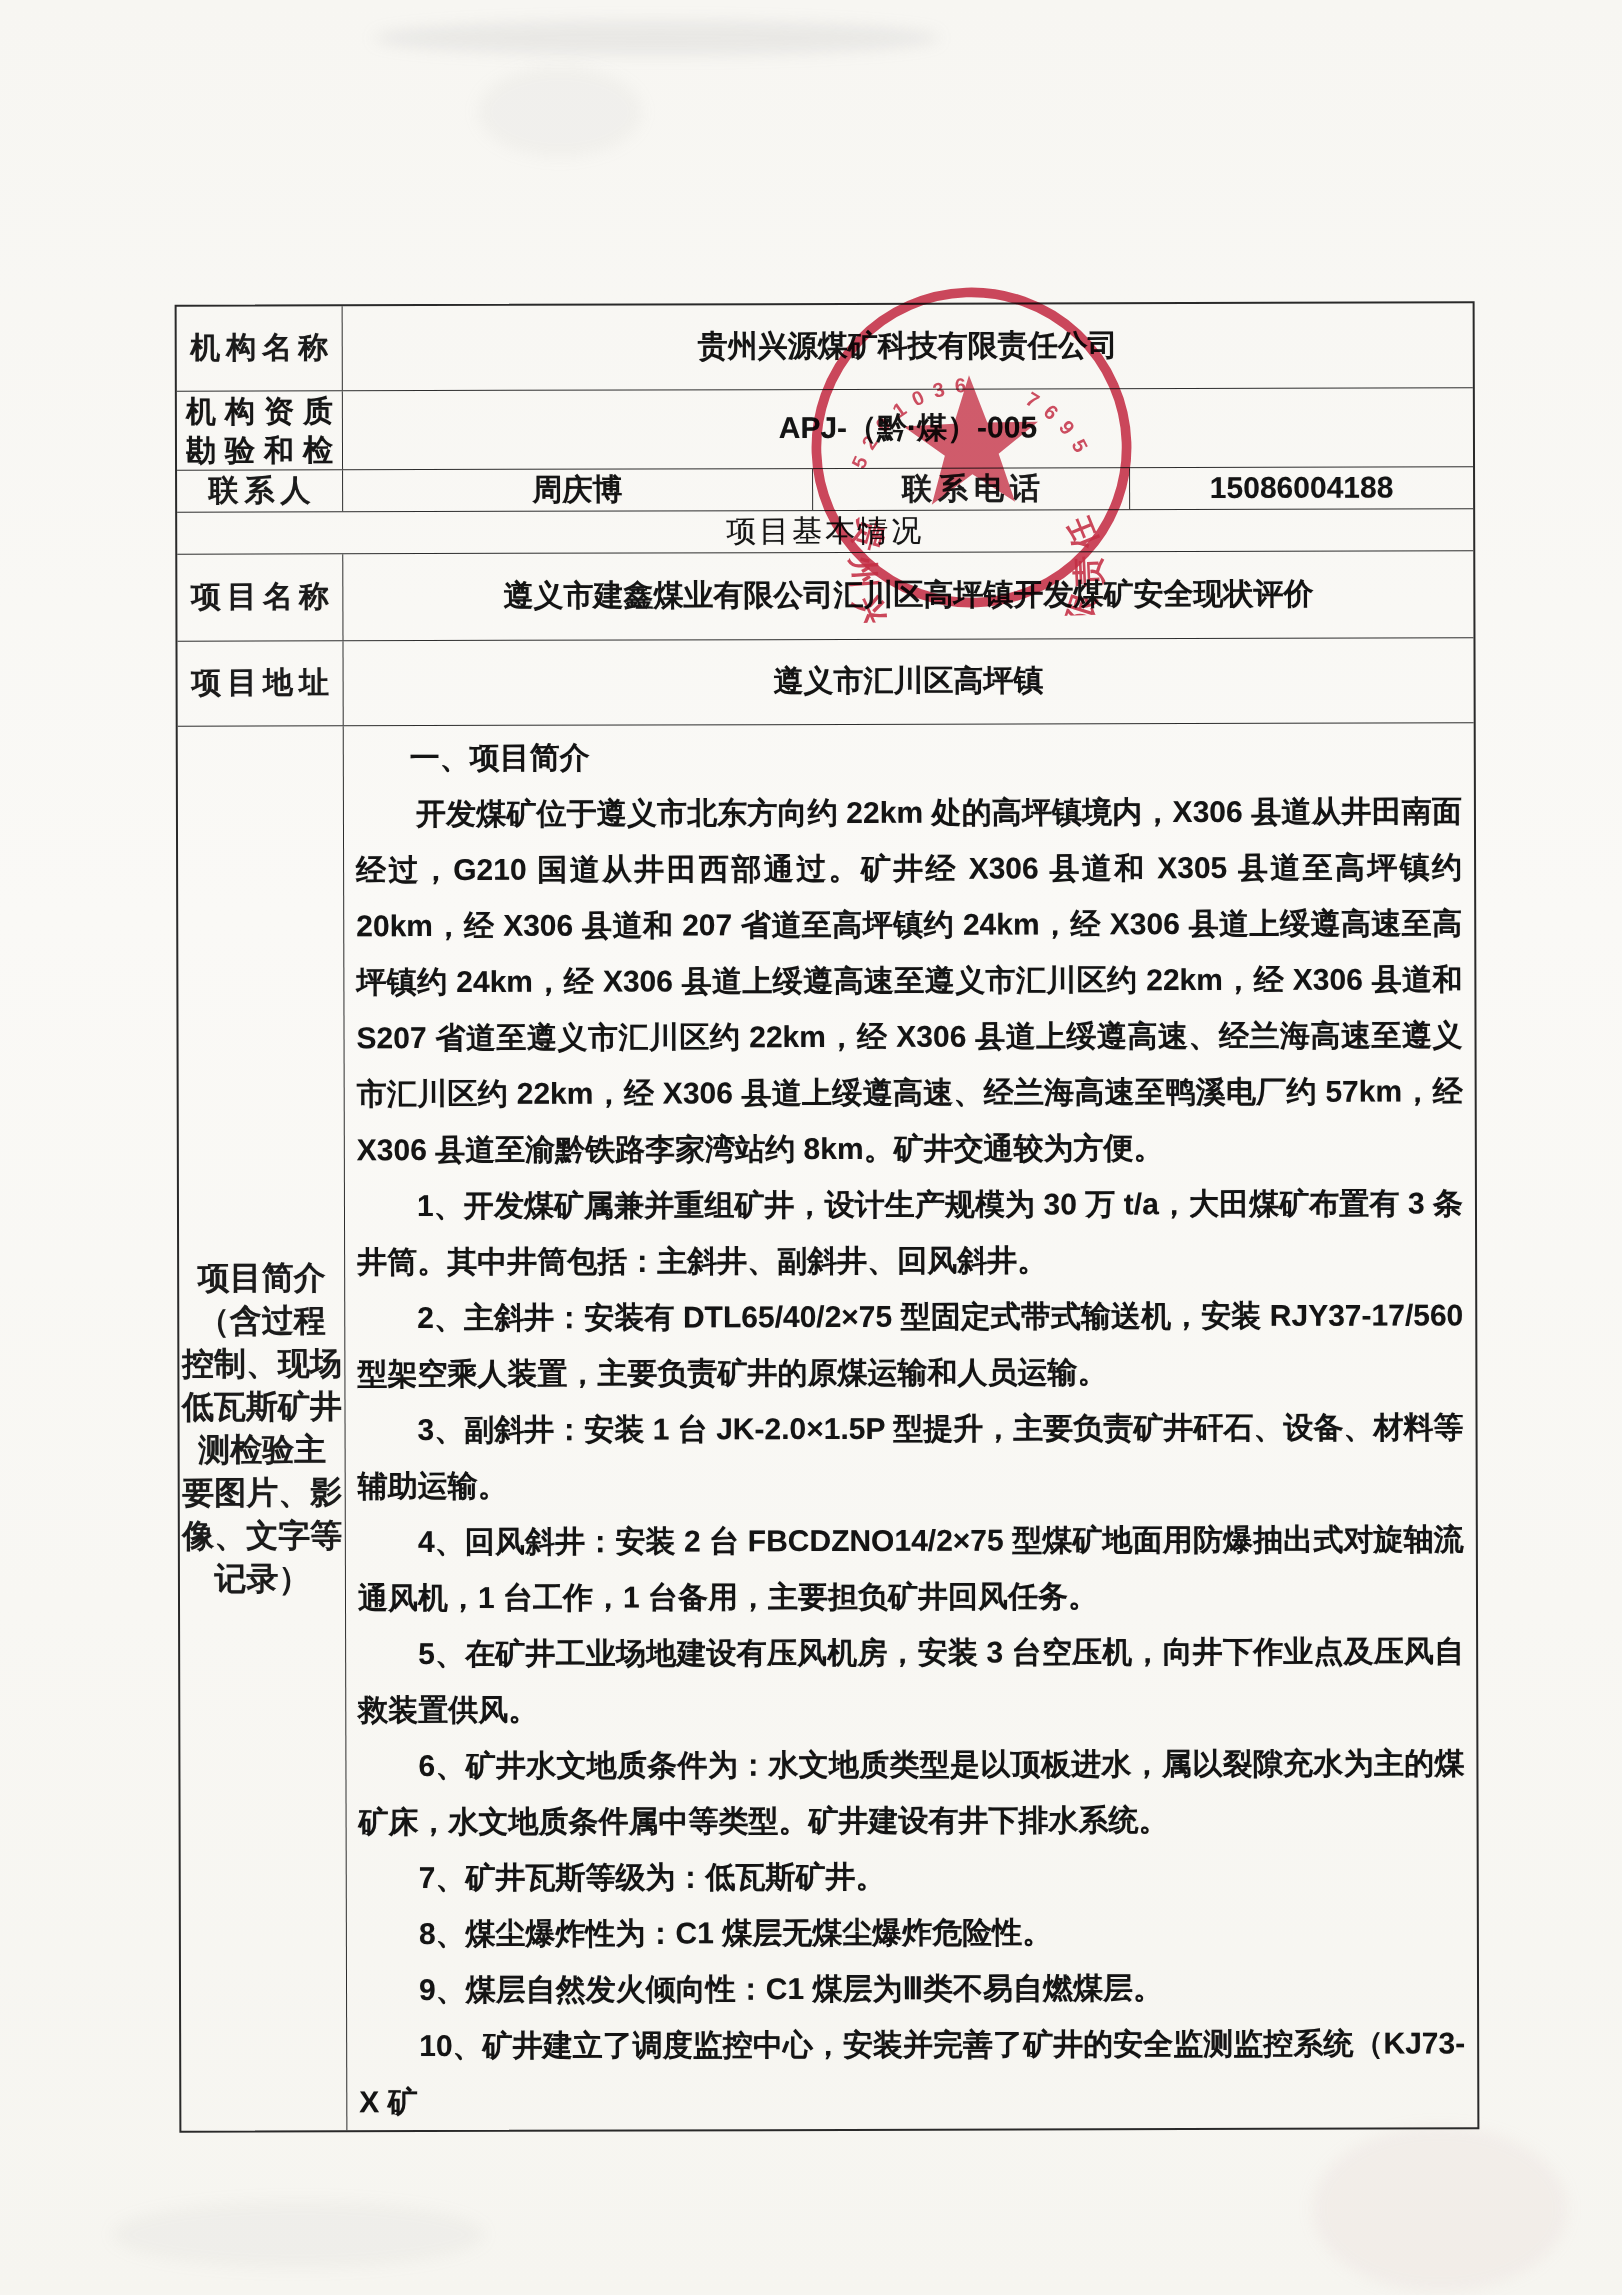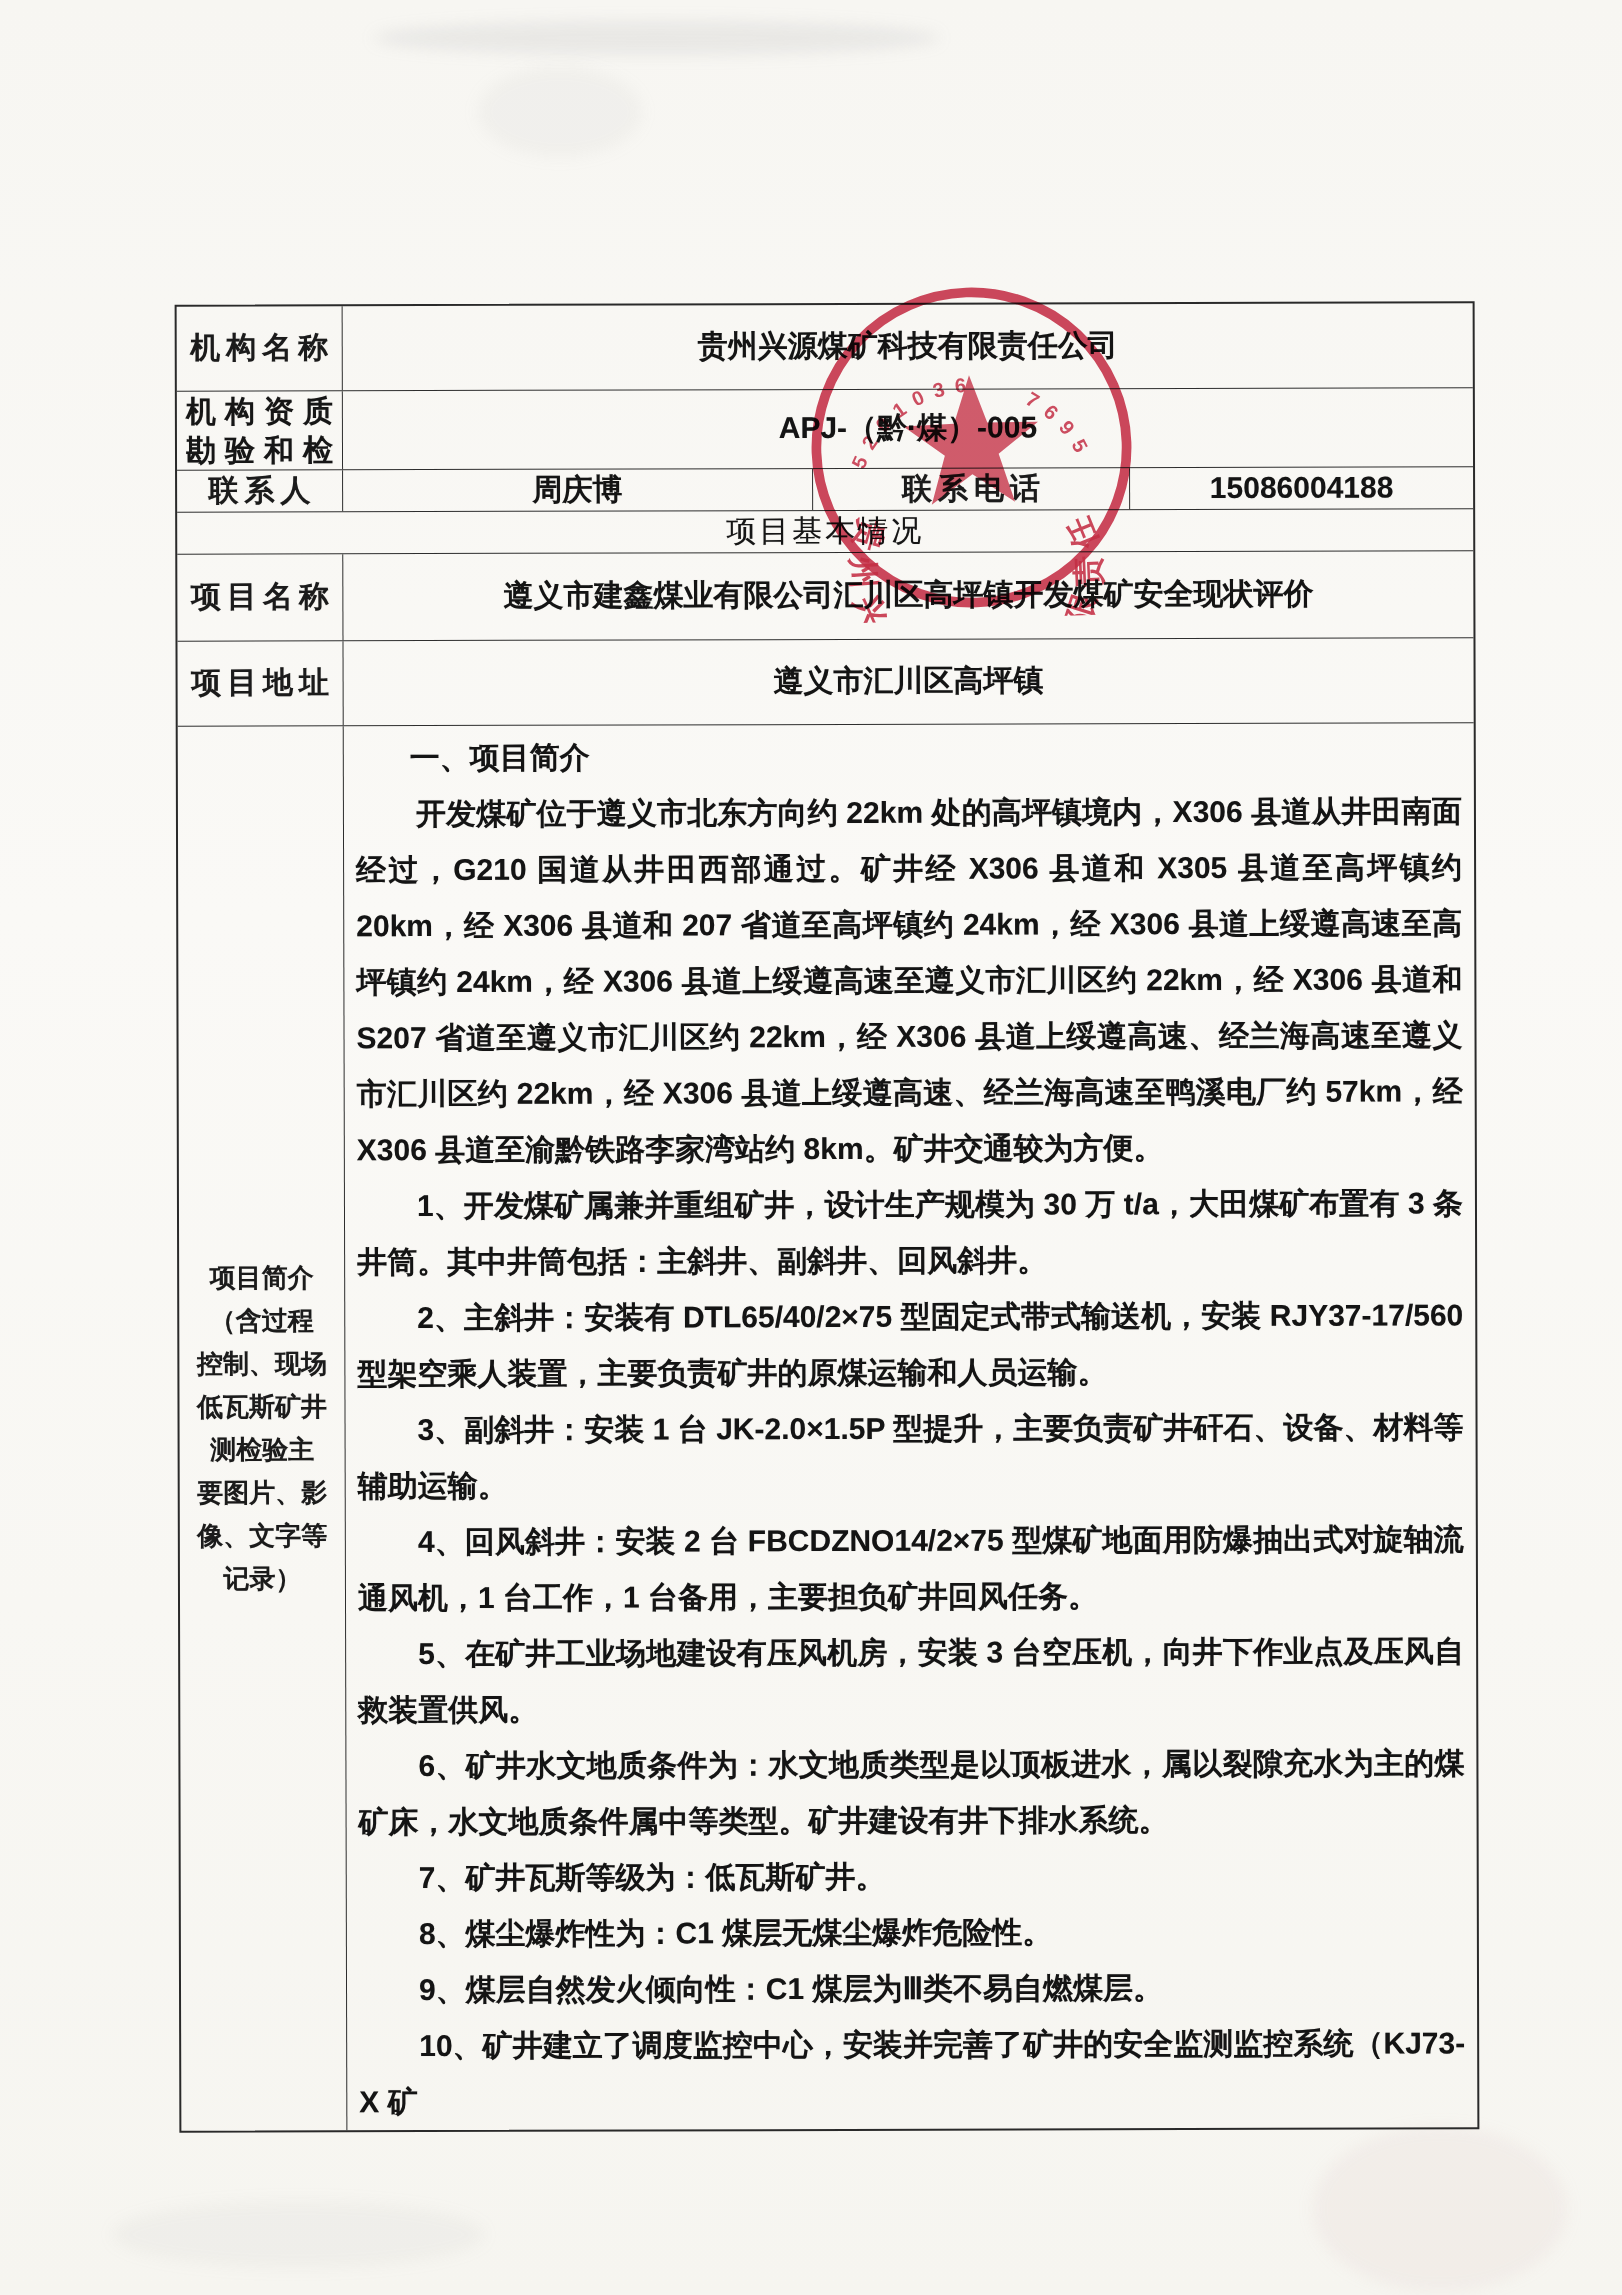--- a/index.html
+++ b/index.html
@@ -53,21 +53,21 @@
   .lbl-line{ font-size:30px; font-weight:700; letter-spacing:9px; text-indent:9px; line-height:39px; text-align:left; }
   .val{ font-size:30px; font-weight:700; color:#141414; text-align:center; }
   .section-title{ font-size:30px; font-weight:400; letter-spacing:3px; }
 
   .contact-cell-person{ width:470px; flex:none; }
   .contact-cell-phlabel{ width:317px; flex:none; }
 
   
   .intro-label{ justify-content:center; }
   .intro-label .lab-line{
-    font-size:26px; font-weight:700; line-height:43px; text-align:right; color:#1b1b1b;
+    font-size:32px; font-weight:700; line-height:43px; text-align:right; color:#1b1b1b;
   }
   .intro-content{
     flex:1; padding:4.5px 12px 0 12px; overflow:hidden;
     font-size:30px; line-height:56px; font-weight:600; color:#141414;
     text-align:justify;
   }
   .intro-heading{ font-weight:700; text-indent:1.8em; }
   .intro-content .para{ text-indent:2em; }
 
   

